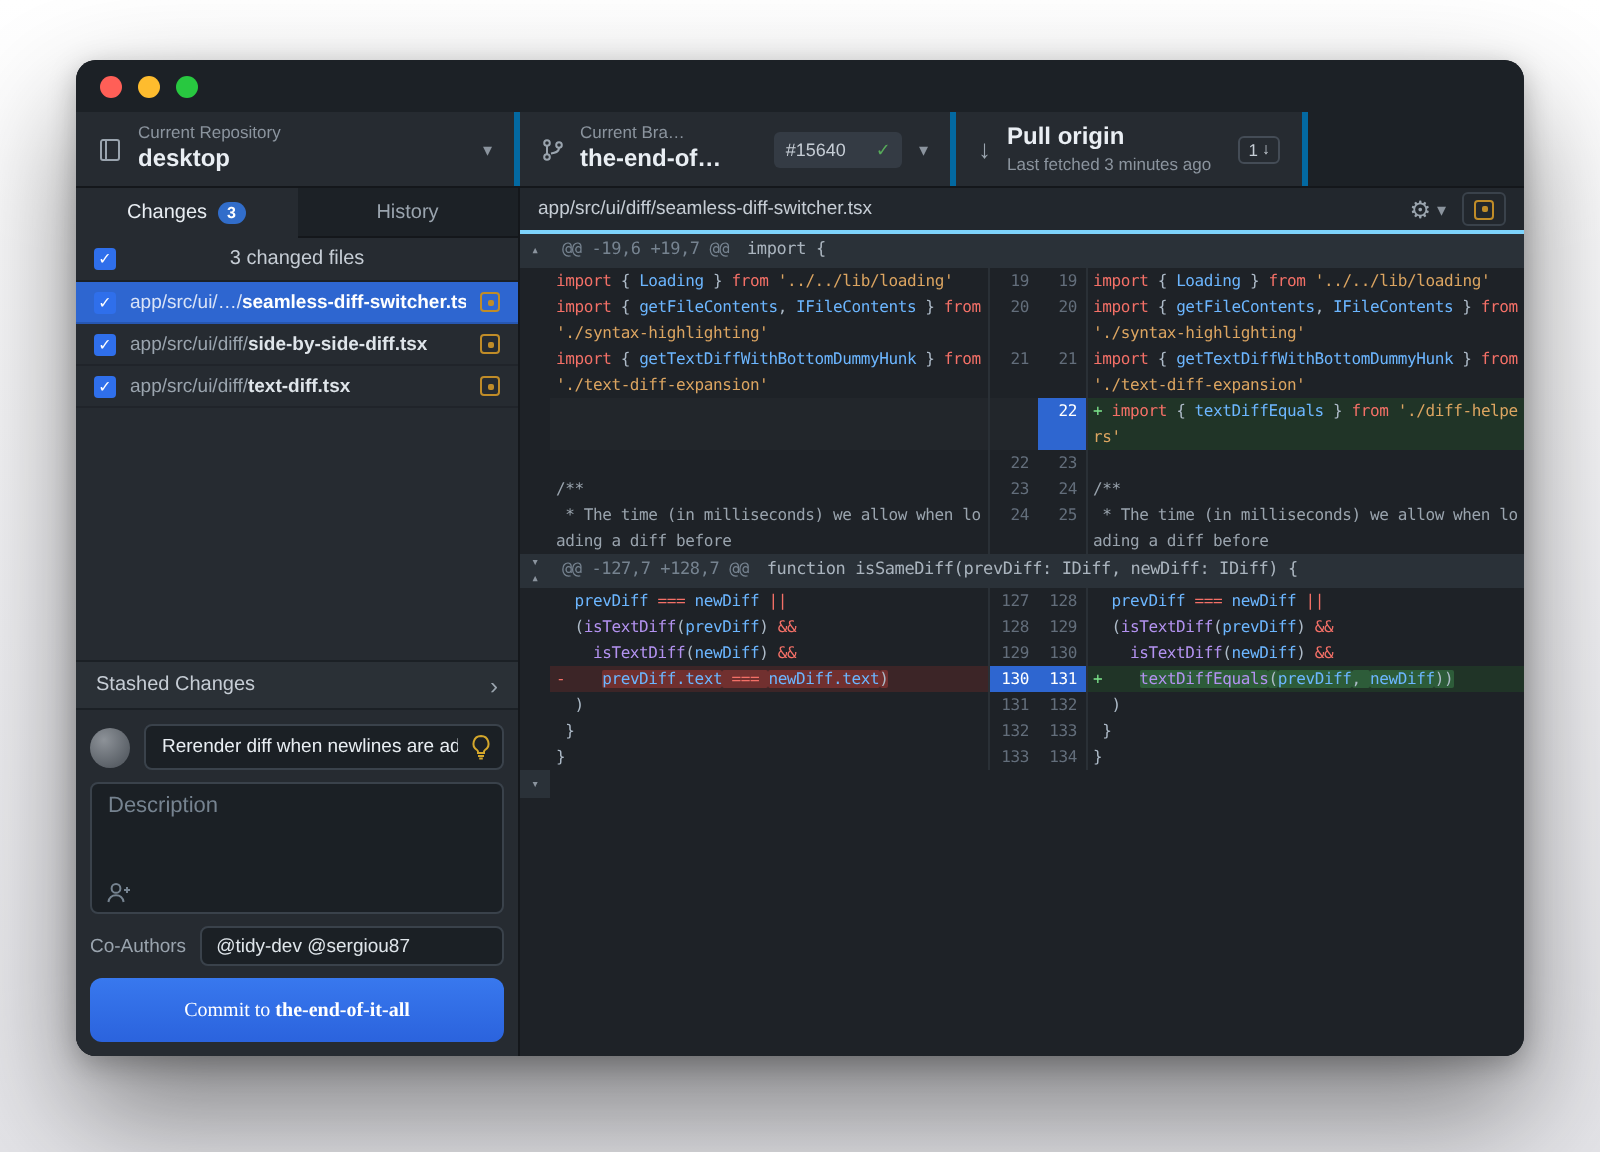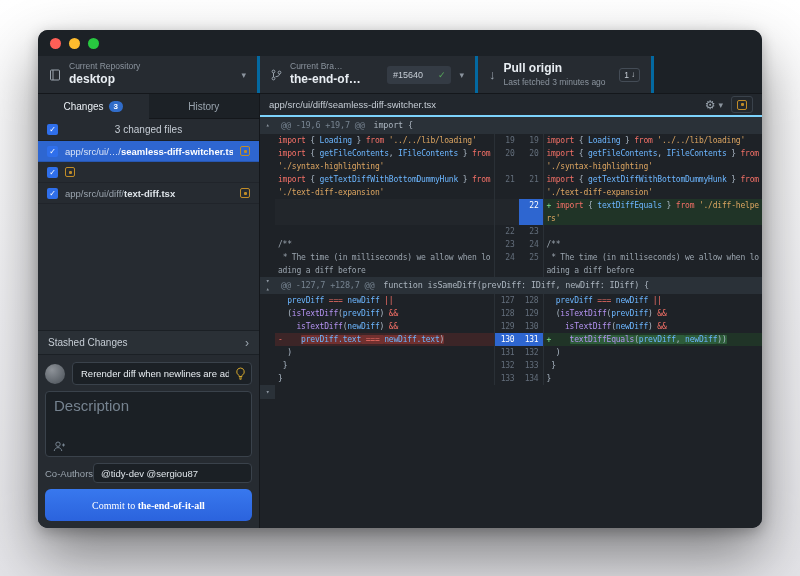--- a/index.html
+++ b/index.html
@@ -53,24 +53,24 @@
   .stashed{height:25px;display:flex;align-items:center;padding:0 10px;background:#2a3036;border-top:1px solid #1b2025;border-bottom:1px solid #1b2025;font-size:10px;color:#c6cdd5;cursor:pointer;flex:0 0 auto;}
   .stash-chev{margin-left:auto;color:#9aa4ae;font-size:12px;}
   
   .commit-area{flex:0 0 auto;padding:7px;display:flex;flex-direction:column;gap:6px;background:#262b31;}
   .summary-row{display:flex;gap:7px;align-items:center;}
   .avatar{width:20px;height:20px;border-radius:50%;background:radial-gradient(circle at 35% 30%,#8d9298,#595f66 75%);flex:0 0 auto;}
   .summary-wrap{position:relative;flex:1;}
   .summary-input{width:100%;height:23px;background:#1b2025;border:1px solid #3a424b;border-radius:4px;color:#e9eef3;font-size:9.5px;padding:0 22px 0 8px;font-family:"Liberation Sans",sans-serif;outline:none;}
   .bulb{position:absolute;right:6px;top:5px;cursor:pointer;display:inline-flex;}
   .desc-box{position:relative;height:66px;background:#1b2025;border:1px solid #3a424b;border-radius:4px;padding:5px 8px 18px;}
-  .desc-box textarea{width:100%;height:100%;background:transparent;border:none;resize:none;outline:none;color:#e9eef3;font-size:15px;font-family:"Liberation Sans",sans-serif;}
+  .desc-box textarea{width:100%;height:100%;background:transparent;border:none;resize:none;outline:none;color:#e9eef3;font-size:11px;font-family:"Liberation Sans",sans-serif;}
   .desc-box textarea::placeholder{color:#768390;}
   .coauthor-toggle{position:absolute;left:7px;bottom:4px;cursor:pointer;display:inline-flex;}
-  .coauthors-row{display:flex;align-items:center;}
+  .coauthors-row{display:flex;align-items:center;gap:7px;}
   .ca-label{font-size:9.5px;color:#9aa4ae;flex:0 0 auto;}
   .ca-field{flex:1;height:20px;background:#1b2025;border:1px solid #3a424b;border-radius:4px;display:flex;align-items:center;padding:0 7px;font-size:9.5px;color:#dfe5ea;white-space:nowrap;overflow:hidden;cursor:text;}
   .commit-btn{height:32px;border:none;border-radius:6px;background:linear-gradient(#3878ee,#2b63dd);color:#fff;font-size:10px;cursor:pointer;font-family:Liberation Serif, serif;}
   .commit-btn .b{font-weight:700;}
   
   .main{flex:1;display:flex;flex-direction:column;min-width:0;min-height:0;background:#1e2227;}
   .file-header{height:23px;flex:0 0 auto;display:flex;align-items:center;gap:8px;padding:0 9px;background:#22272d;border-bottom:2px solid #7dd3fc;}
   .fh-path{flex:1;font-size:9.5px;color:#c6cdd5;white-space:nowrap;overflow:hidden;}
   .gear-btn{display:inline-flex;align-items:center;gap:3px;cursor:pointer;color:#9aa4ae;}
   .gear{font-size:12px;line-height:1;}
@@ -182,20 +182,21 @@
       </div>
 
       <div class="file-list">
         <div class="file-row sel">
           <span class="checkbox">✓</span>
           <span class="file-path"><span class="dir">app/src/ui/…/</span><span class="fname">seamless-diff-switcher.tsx</span></span>
           <span class="mod-icon"></span>
         </div>
         <div class="file-row">
           <span class="checkbox">✓</span>
+          <span class="file-path"><span class="dir">app/src/ui/diff/</span><span class="fname">side-by-side-diff.tsx</span></span>
           <span class="mod-icon"></span>
         </div>
         <div class="file-row">
           <span class="checkbox">✓</span>
           <span class="file-path"><span class="dir">app/src/ui/diff/</span><span class="fname">text-diff.tsx</span></span>
           <span class="mod-icon"></span>
         </div>
       </div>
 
       <div class="stashed">

